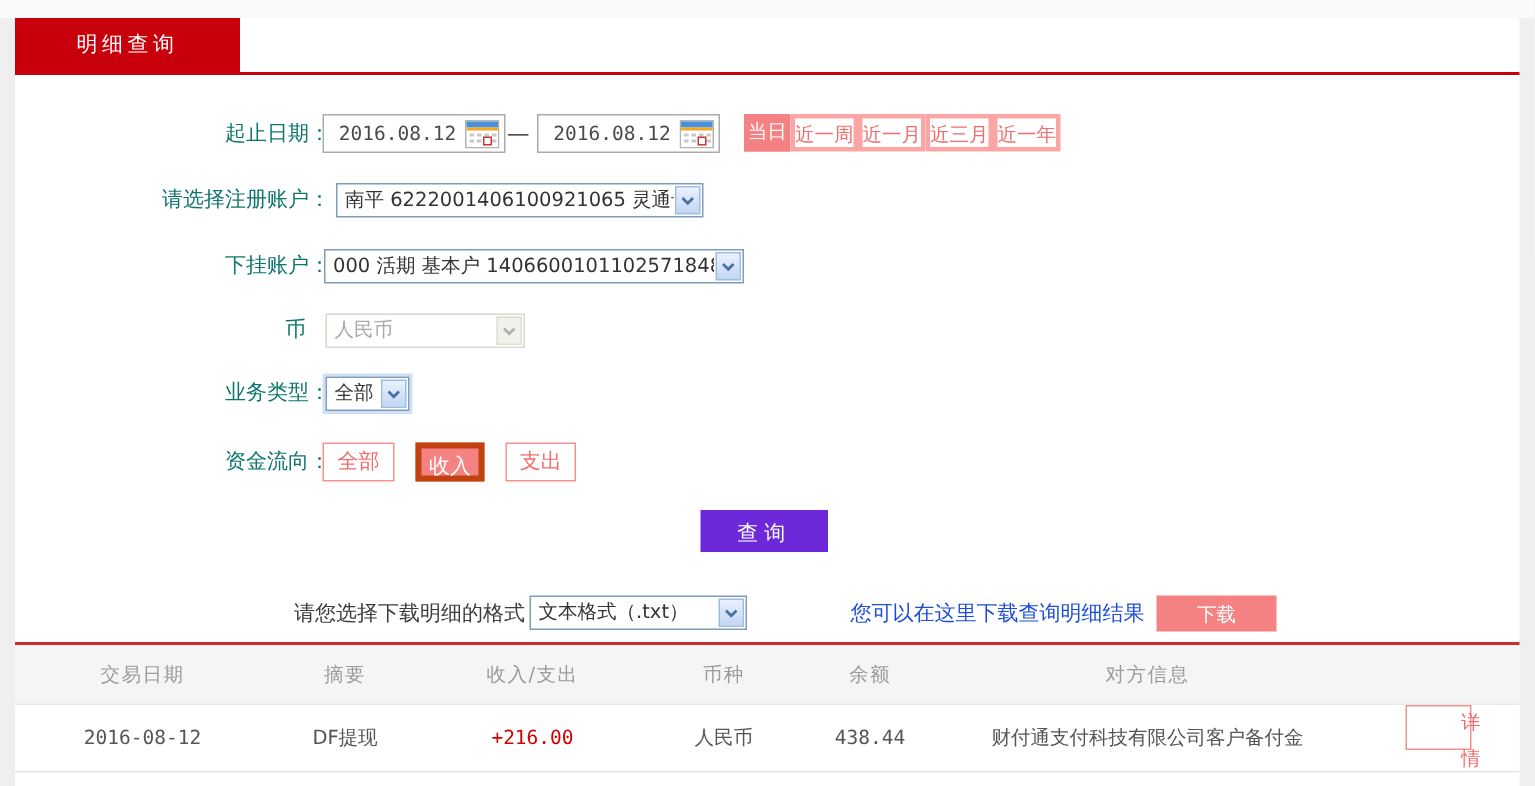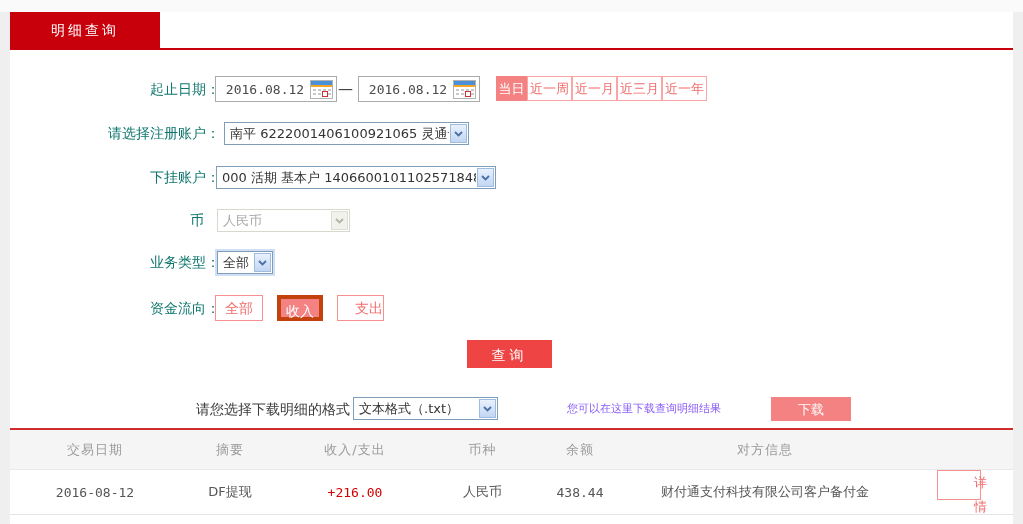--- a/index.html
+++ b/index.html
@@ -14,21 +14,21 @@
   .date-input{position:absolute;top:64px;height:26px;width:122px;box-sizing:border-box;
     border:1px solid #ababab;background:#fff;font-size:13px;color:#4a4a4a;
     font-family:"DejaVu Sans Mono","Liberation Mono",monospace;
     text-align:center;padding:0 28px 0 6px;outline:none;}
   .cal-icon{position:absolute;top:68px;width:23px;height:19px;cursor:pointer;}
   .date-dash{position:absolute;left:328px;top:64px;line-height:26px;font-size:15px;color:#444;}
 
   .qbtn-row{position:absolute;left:486px;top:64px;display:flex;}
   .qbtn{height:25px;line-height:23px;box-sizing:border-box;text-align:center;font-size:13px;cursor:pointer;}
   .qbtn.fill{width:31px;background:#f48282;border:1px solid #f48282;color:#fff;}
-  .qbtn.outline{width:45px;background:#fff;border:1px solid #fca5a5;color:#f16d6d;}
+  .qbtn.outline{width:45px;background:#fff;border:3px solid #fca5a5;color:#f16d6d;}
 
   .xp-select{position:absolute;box-sizing:border-box;height:23px;background:#fff;
     border:1px solid #7f9db9;font-size:13px;color:#333;cursor:pointer;}
   .xp-select .val{display:block;line-height:21px;padding-left:5px;white-space:nowrap;overflow:hidden;
     margin-right:19px;}
   .xp-arrow{position:absolute;right:1px;top:1px;bottom:1px;width:17px;
     background:linear-gradient(#e9f1fd,#c2d6f3);border:1px solid #9ebcdf;box-sizing:border-box;
     display:flex;align-items:center;justify-content:center;}
   .xp-select.disabled{border:1px solid #d8d8cd;color:#a8a8a8;cursor:default;}
   .xp-select.disabled .xp-arrow{background:#f2f2ec;border:1px solid #ddddd2;}
@@ -37,27 +37,27 @@
   .sel-register{left:214px;top:110px;width:245px;}
   .sel-sub{left:206px;top:154px;width:280px;}
   .sel-currency{left:207px;top:197px;width:133px;}
   .sel-business{left:207px;top:239px;width:56px;}
   .sel-format{left:343px;top:385px;width:145px;}
 
   .flow-btn{position:absolute;top:283px;height:26px;line-height:24px;box-sizing:border-box;
     text-align:center;font-size:14px;cursor:pointer;}
   .flow-all{left:205px;width:48px;background:#fff;border:1px solid #f49090;color:#f16d6d;}
   .flow-in{left:267px;width:46px;background:#f48282;border:4px solid #c2410c;color:#fff;}
-  .flow-out{left:327px;width:47px;background:#fff;border:1px solid #f49090;color:#f16d6d;text-align:right;}
-
-  .query-btn{position:absolute;left:457px;top:328px;width:85px;height:28px;background:#ef4444;
+  .flow-out{left:327px;width:47px;background:#fff;border:1px solid #f49090;color:#f16d6d;}
+
+  .query-btn{position:absolute;left:457px;top:328px;width:85px;height:28px;background:#6d28d9;
     color:#fff;font-size:14px;line-height:28px;text-align:center;letter-spacing:4px;cursor:pointer;border:none;}
 
   .dl-label1{position:absolute;left:0;top:385px;width:340px;text-align:right;font-size:14px;color:#3c3c3c;line-height:24px;}
-  .dl-hint{position:absolute;left:557px;top:385px;font-size:11px;color:#8b5cf6;line-height:24px;}
+  .dl-hint{position:absolute;left:557px;top:385px;font-size:14px;color:#1d4ed8;line-height:24px;}
   .dl-btn{position:absolute;left:761px;top:385px;width:80px;height:24px;background:#f48282;color:#fff;
     font-size:13px;line-height:24px;text-align:center;cursor:pointer;border:none;}
 
   .table-topline{position:absolute;left:0;top:416px;width:1003px;height:2px;background:#d02c2c;}
   .thead{position:absolute;left:0;top:418px;width:1003px;height:40px;background:#f5f5f5;
     border-bottom:1px solid #e9e9e9;box-sizing:border-box;display:flex;align-items:center;
     font-size:13px;color:#9b9b9b;letter-spacing:1px;}
   .trow{position:absolute;left:0;top:458px;width:1003px;height:45px;background:#fff;
     border-bottom:1px solid #e4e4e4;box-sizing:border-box;display:flex;align-items:center;
     font-size:13px;color:#555;}

